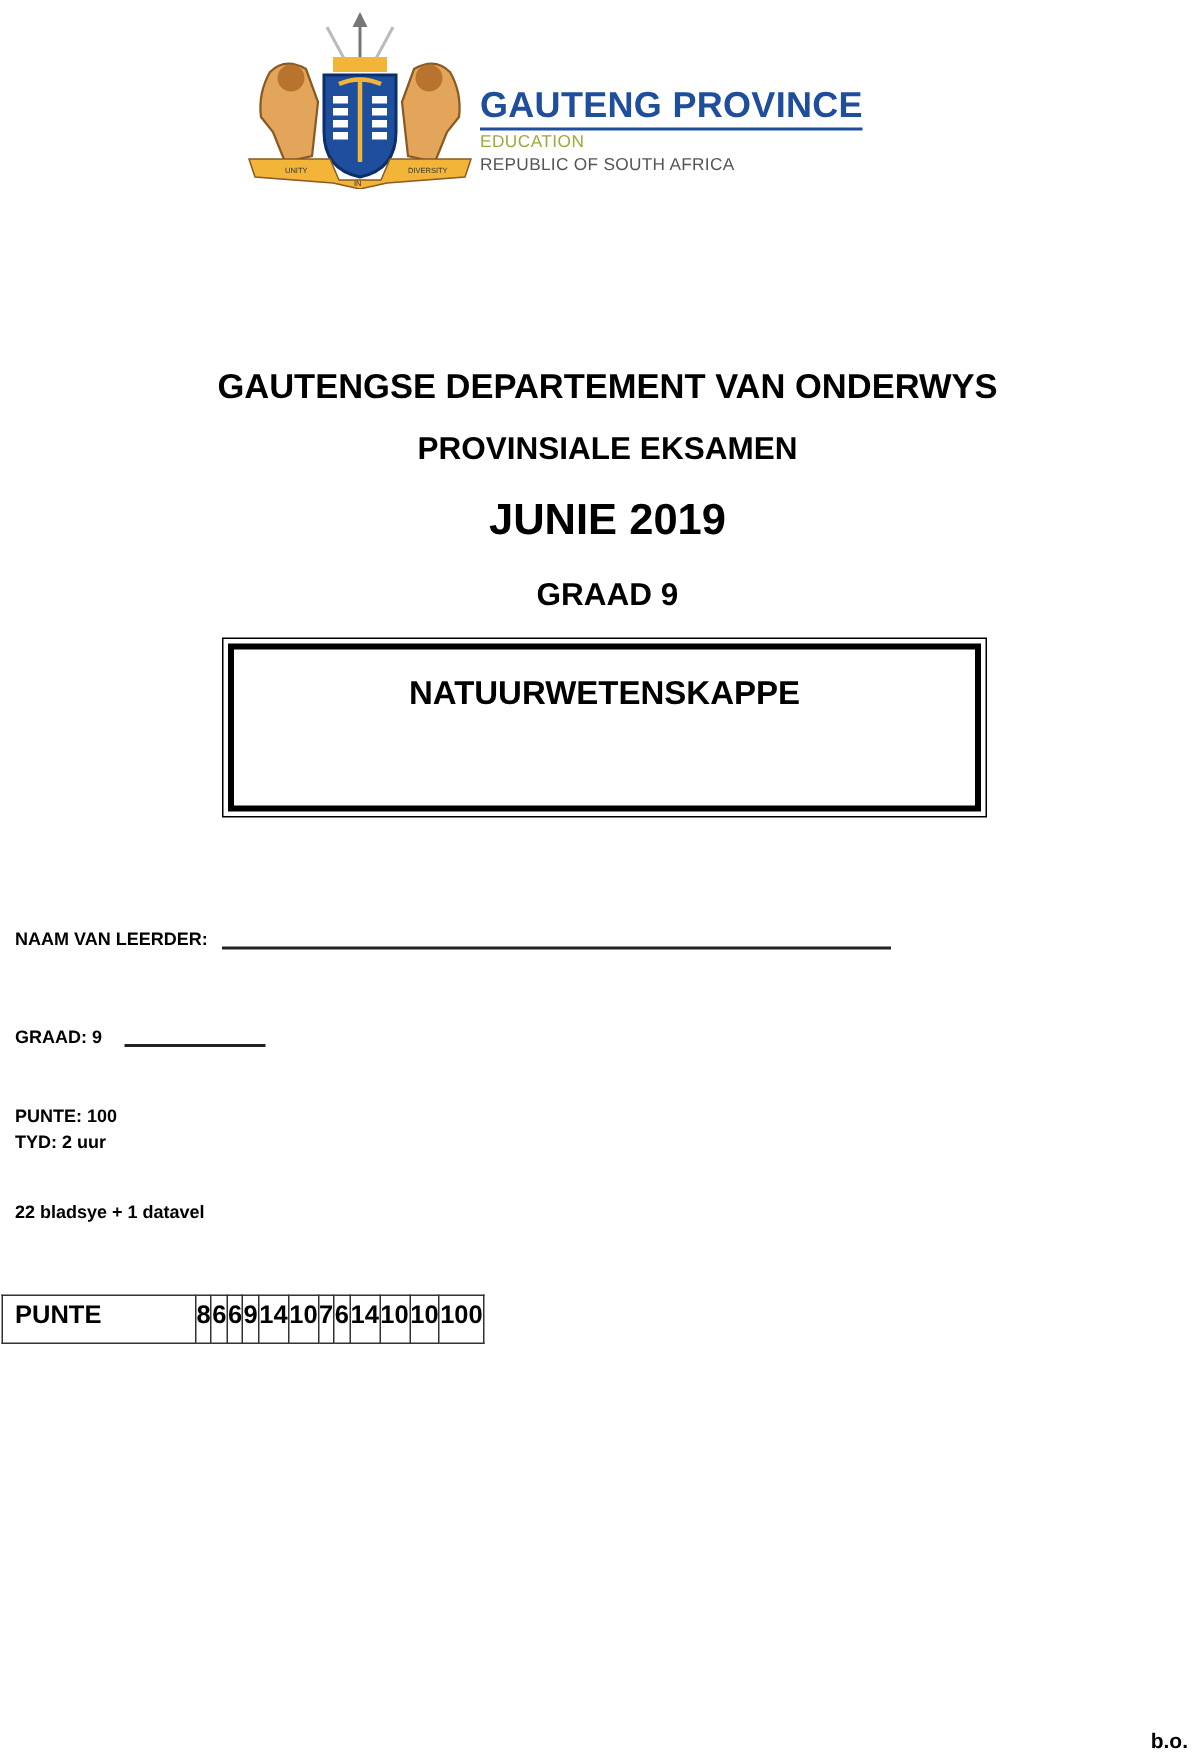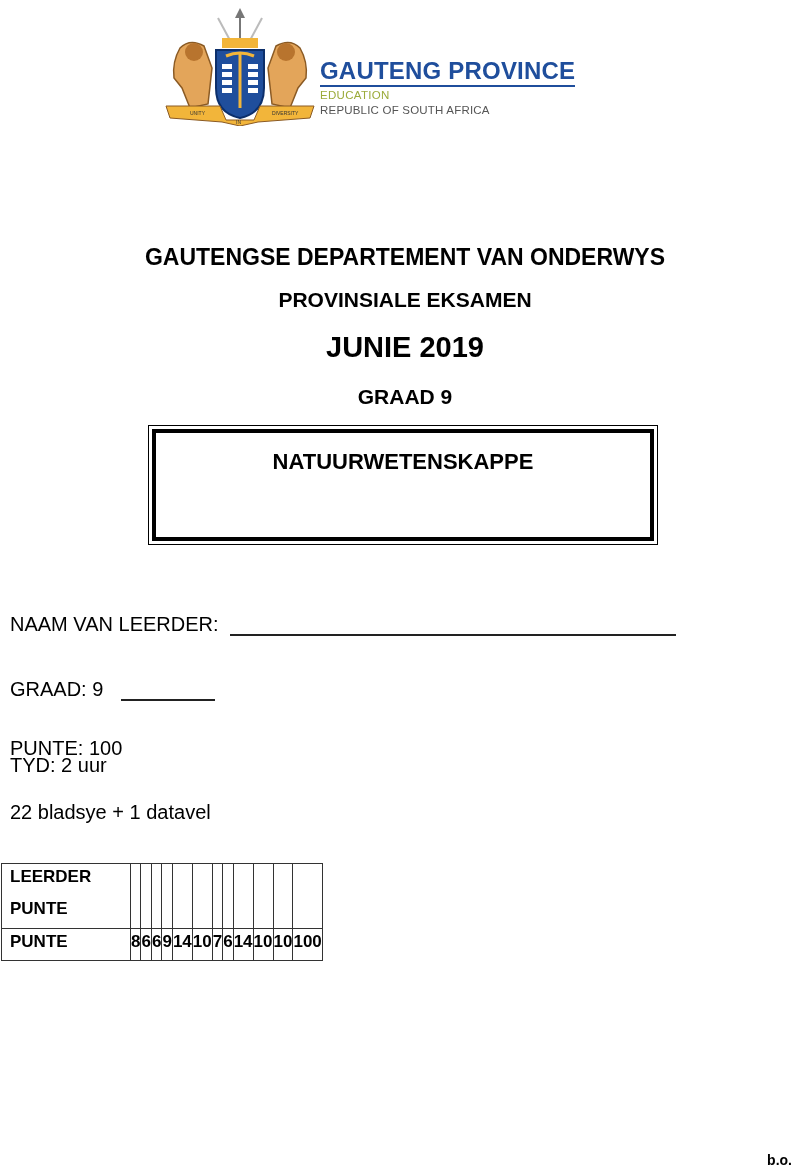--- a/index.html
+++ b/index.html
@@ -12,21 +12,21 @@
   .brand-edu { left:320px; top:89px; font-size:11.5px; color:#9bab3a; letter-spacing:0.3px; }
   .brand-rsa { left:320px; top:104px; font-size:11.5px; color:#555; letter-spacing:0.2px; }
   .h { left:0; width:810px; text-align:center; font-weight:bold; }
   .h1 { top:244px; font-size:23px; }
   .h2 { top:288px; font-size:21px; }
   .h3 { top:331px; font-size:29px; }
   .h4 { top:385px; font-size:21px; }
   .subj-outer { left:148px; top:425px; width:510px; height:120px; border:1px solid #000; box-sizing:border-box; }
   .subj-inner { position:absolute; left:3px; top:3px; right:3px; bottom:3px; border:4px solid #000; box-sizing:border-box;
                 text-align:center; font-size:22px; font-weight:bold; padding-top:16px; }
-  .field { left:10px; font-size:20px; font-weight:normal; }
+  .field { left:10px; font-size:12px; font-weight:bold; }
   .line { display:inline-block; border-bottom:2px solid #222; vertical-align:bottom; }
   table.marks { position:absolute; left:1px; top:863px; border-collapse:collapse; font-size:17px; font-weight:bold; }
   table.marks td { border:1px solid #333; height:31px; padding:0; text-align:center; vertical-align:top; line-height:26px; }
   table.marks td.label { text-align:left; padding-left:8px; width:120px; }
   table.marks tr.tall td { height:64px; }
   .bo { right:8px; top:1152px; font-size:14px; font-weight:bold; }
 </style>
 </head>
 <body>
 
@@ -83,35 +83,20 @@
 <div class="abs field" style="top:678px;">
   <span>GRAAD: 9</span>
   <span class="line" style="width:94px; margin-left:12px; height:18px;"></span>
 </div>
 <div class="abs field" style="top:737px;text-align:right;">PUNTE: 100</div>
 <div class="abs field" style="top:725px;margin-top:29px;">TYD: 2 uur</div>
 <div class="abs field" style="top:801px;">22 bladsye + 1 datavel</div>
 
 <table class="marks">
   <tbody>
-  <tr class="tall">
-    <td class="label"><span>LEERDER</span><br><span style="line-height:38px;">PUNTE</span></td>
-    <td></td>
-    <td></td>
-    <td></td>
-    <td></td>
-    <td></td>
-    <td></td>
-    <td></td>
-    <td></td>
-    <td></td>
-    <td></td>
-    <td></td>
-    <td></td>
-  </tr>
   <tr>
     <td class="label">PUNTE</td>
     <td>8</td>
     <td>6</td>
     <td>6</td>
     <td>9</td>
     <td>14</td>
     <td>10</td>
     <td>7</td>
     <td>6</td>

